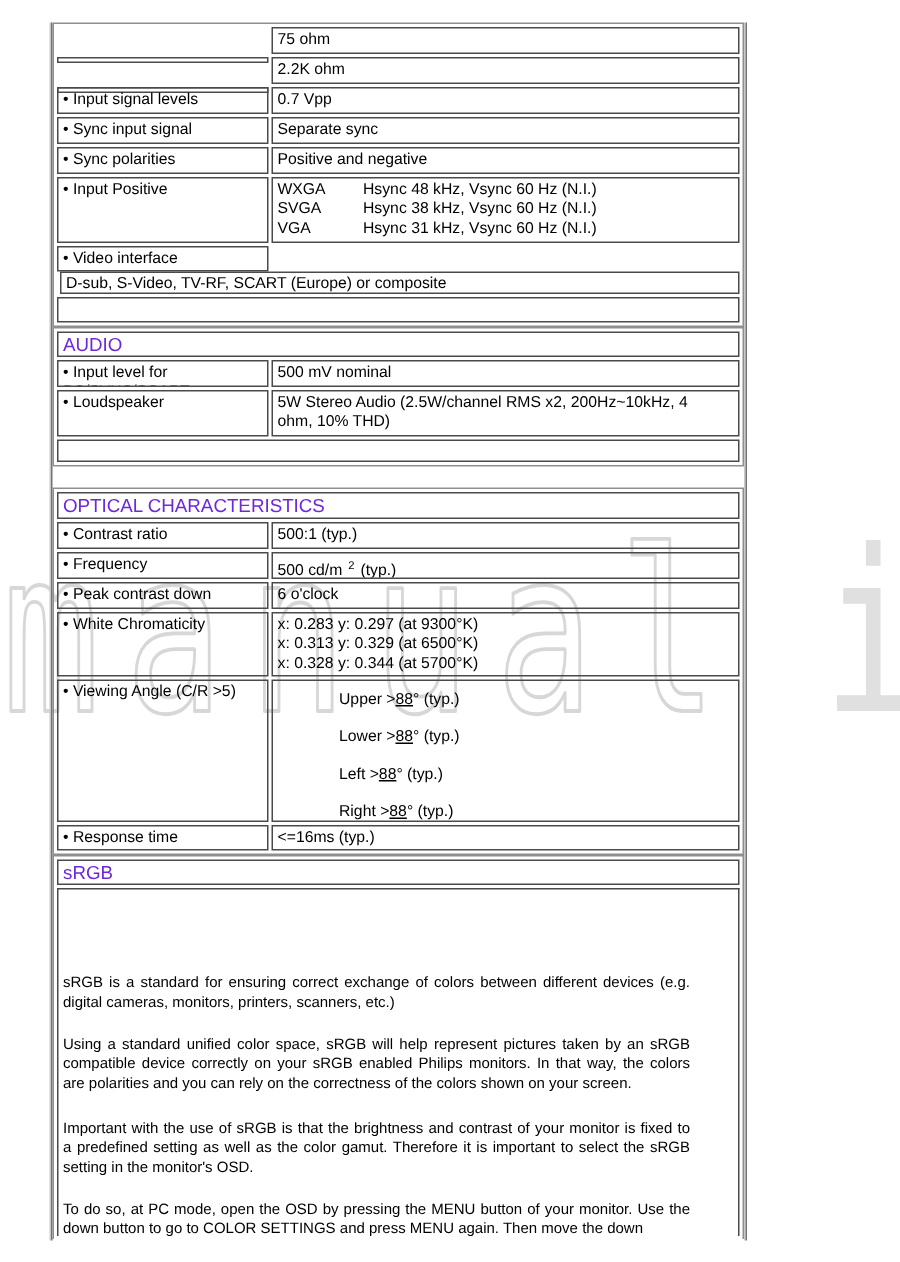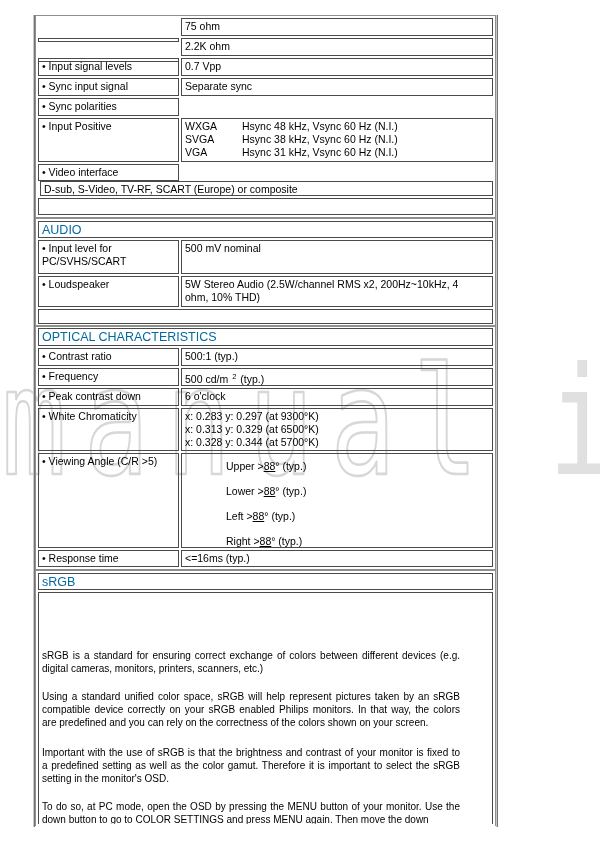--- a/index.html
+++ b/index.html
@@ -29,24 +29,24 @@
     box-sizing:border-box;border:1px solid #4a4a4a;background:transparent;
     padding:1px 3px;overflow:hidden;
   }
   .cell.no-bottom{border-bottom:none;}
   .label{width:141px;flex:none;}
   .value{flex:1 1 auto;margin-left:2px;}
   .full{flex:1 1 auto;width:auto;}
   .indent{padding-left:28px;margin-top:20px;}
   
   .h17{height:17px;} .h18{height:18px;} .h15{height:15px;}
-  .h29{height:34px;} .h31{height:31px;} .h32{height:32px;flex-direction:column;}
+  .h29{height:18px;} .h31{height:31px;} .h32{height:32px;flex-direction:column;}
   .h43{height:43px;} .h44{height:44px;} .h95{height:95px;} .h232{height:232px;}
   
-  .section-header{color:#0369a1;font-size:12.5px;line-height:14px;padding:1px 3px;}
+  .section-header{color:#6d28d9;font-size:12.5px;line-height:14px;padding:1px 3px;}
   
   .freq-line{white-space:nowrap;}
   .mode{display:inline-block;width:57px;}
   
   .sup{font-size:7.5px;vertical-align:4px;margin-left:4px;margin-right:1px;}
   
   .va-cell{padding-top:6px;padding-left:44px;}
   .va-line{margin-bottom:12px;white-space:nowrap;}
   .u{text-decoration:underline;}
   
@@ -80,20 +80,21 @@
     <div class="row h18">
       <div class="cell label">• Input signal levels</div>
       <div class="cell value">0.7 Vpp</div>
     </div>
     <div class="row h18">
       <div class="cell label">• Sync input signal</div>
       <div class="cell value">Separate sync</div>
     </div>
     <div class="row h18">
       <div class="cell label">• Sync polarities</div>
+      <div class="cell value">Positive and negative</div>
     </div>
     <div class="row h44">
       <div class="cell label">• Input Positive</div>
       <div class="cell value">
         <div class="freq-line">
           <span class="mode">WXGA</span><span>Hsync 48 kHz, Vsync 60 Hz (N.I.)</span>
         </div>
         <div class="freq-line">
           <span class="mode">SVGA</span><span>Hsync 38 kHz, Vsync 60 Hz (N.I.)</span>
         </div>
@@ -191,21 +192,21 @@
     </div>
     <div class="row h232">
       <div class="cell full no-bottom srgb-cell">
         <div class="para">
           <div class="pline">sRGB is a standard for ensuring correct exchange of colors between different devices (e.g.</div>
           <div class="pline last">digital cameras, monitors, printers, scanners, etc.)</div>
         </div>
         <div class="para m15">
           <div class="pline">Using a standard unified color space, sRGB will help represent pictures taken by an sRGB</div>
           <div class="pline">compatible device correctly on your sRGB enabled Philips monitors. In that way, the colors</div>
-          <div class="pline last">are predefined and you can rely on the correctness of the colors shown on your screen.</div>
+          <div class="pline last">are polarities and you can rely on the correctness of the colors shown on your screen.</div>
         </div>
         <div class="para m17">
           <div class="pline">Important with the use of sRGB is that the brightness and contrast of your monitor is fixed to</div>
           <div class="pline">a predefined setting as well as the color gamut. Therefore it is important to select the sRGB</div>
           <div class="pline last">setting in the monitor's OSD.</div>
         </div>
         <div class="para m15">
           <div class="pline">To do so, at PC mode, open the OSD by pressing the MENU button of your monitor. Use the</div>
           <div class="pline last">down button to go to COLOR SETTINGS and press MENU again. Then move the down</div>
         </div>

